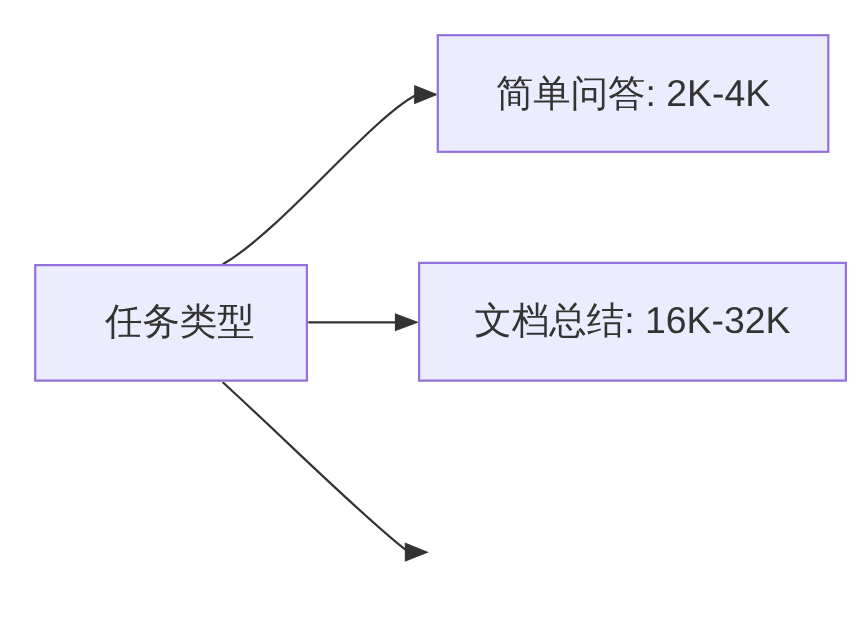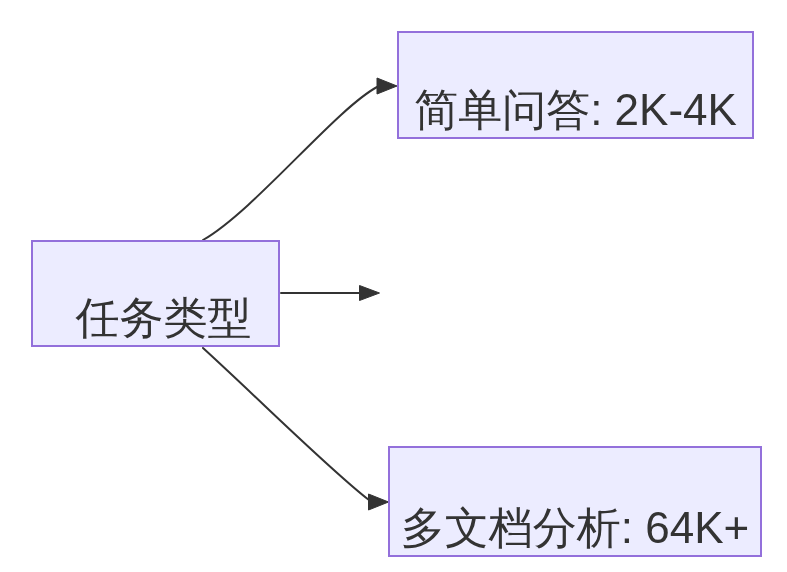--- a/index.html
+++ b/index.html
@@ -16,25 +16,25 @@
     width:787px; height:572px;
     background:var(--bg);
     font-family:"Liberation Sans","DejaVu Sans",sans-serif;
     overflow:hidden;
   }
   .edges{ position:absolute; left:0; top:0; width:787px; height:572px; }
   .edges path{ stroke:var(--edge); stroke-width:2; fill:none; stroke-linecap:round; }
   .edges polygon{ fill:var(--edge); stroke:var(--edge); }
   .node{
     position:absolute;
-    display:flex; align-items:flex-end; justify-content:center;
+    display:flex; align-items:center; justify-content:center;
     background:var(--node-fill);
     border:2px solid var(--node-border);
     color:var(--text);
-    font-size:44px;
+    font-size:34px;
     line-height:1.2;
     text-align:center;
     white-space:nowrap;
   }
   .node-root   { left:31px;  top:240px; width:249px; height:107px;padding-left:16px; }
   .node-top    { left:397px; top:31px;  width:357px; height:108px; }
   .node-middle { left:380px; top:238px; width:390px; height:109px; }
   .node-bottom { left:388px; top:446px; width:374px; height:111px; }
 </style>
 </head>
@@ -55,18 +55,18 @@
   </svg>
 
   <div class="node node-root">
     <span>任务类型</span>
   </div>
 
   <div class="node node-top">
     <span>简单问答: 2K-4K</span>
   </div>
 
+  <div class="node node-middle">
+    <span>文档总结: 16K-32K</span>
+  </div>
 
-  <div class="node node-bottom">
-    <span>多文档分析: 64K+</span>
-  </div>
 
 </div>
 
 </body></html>

